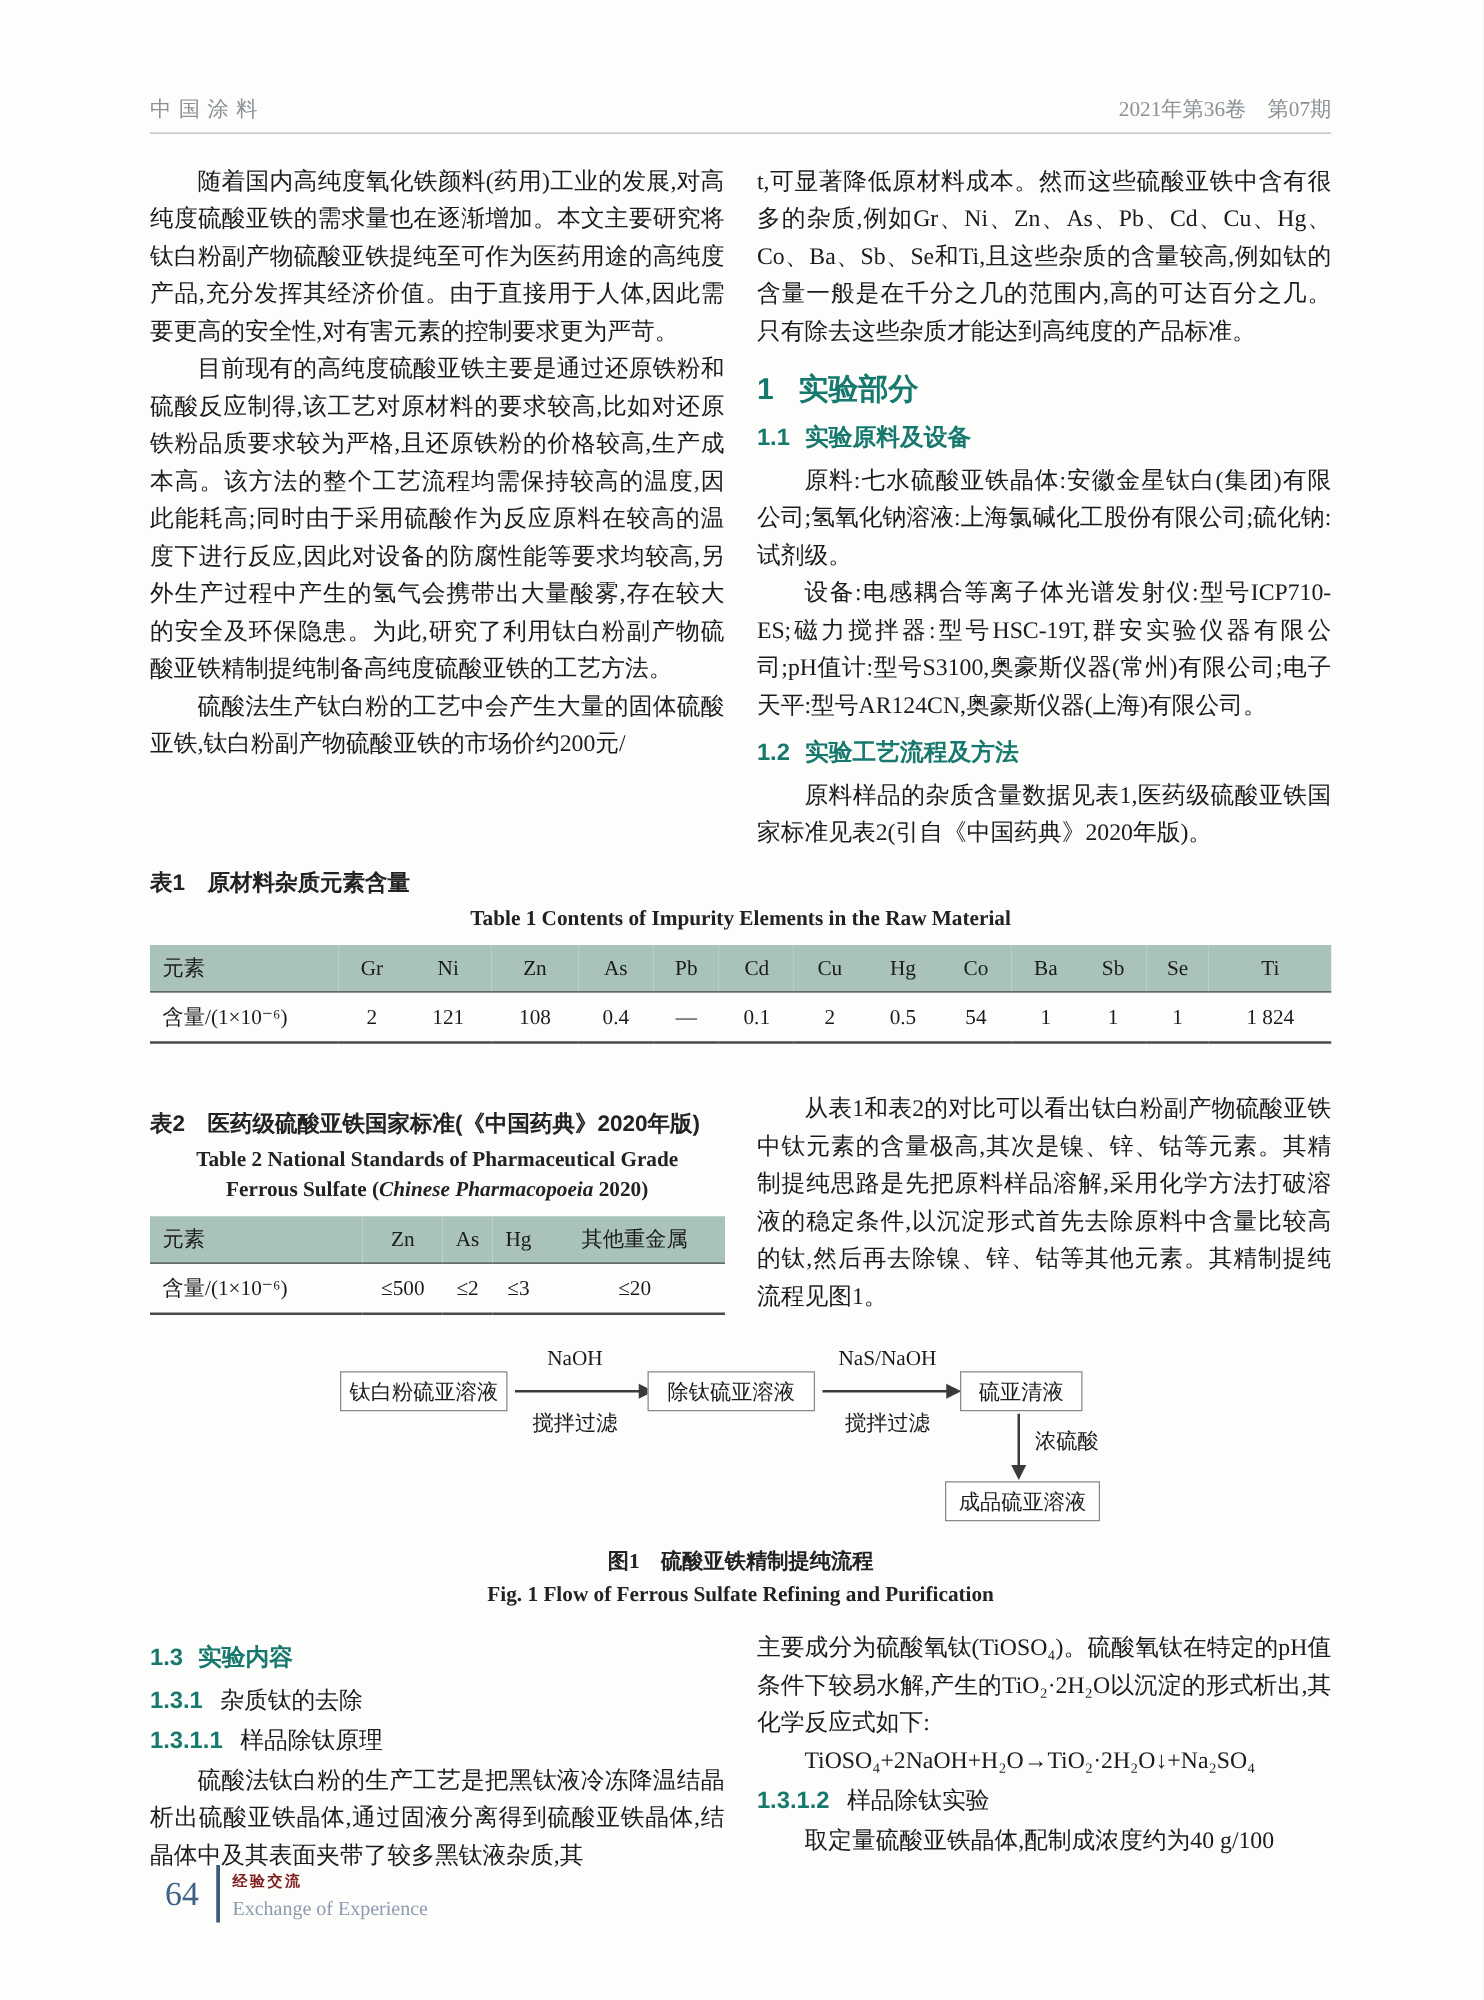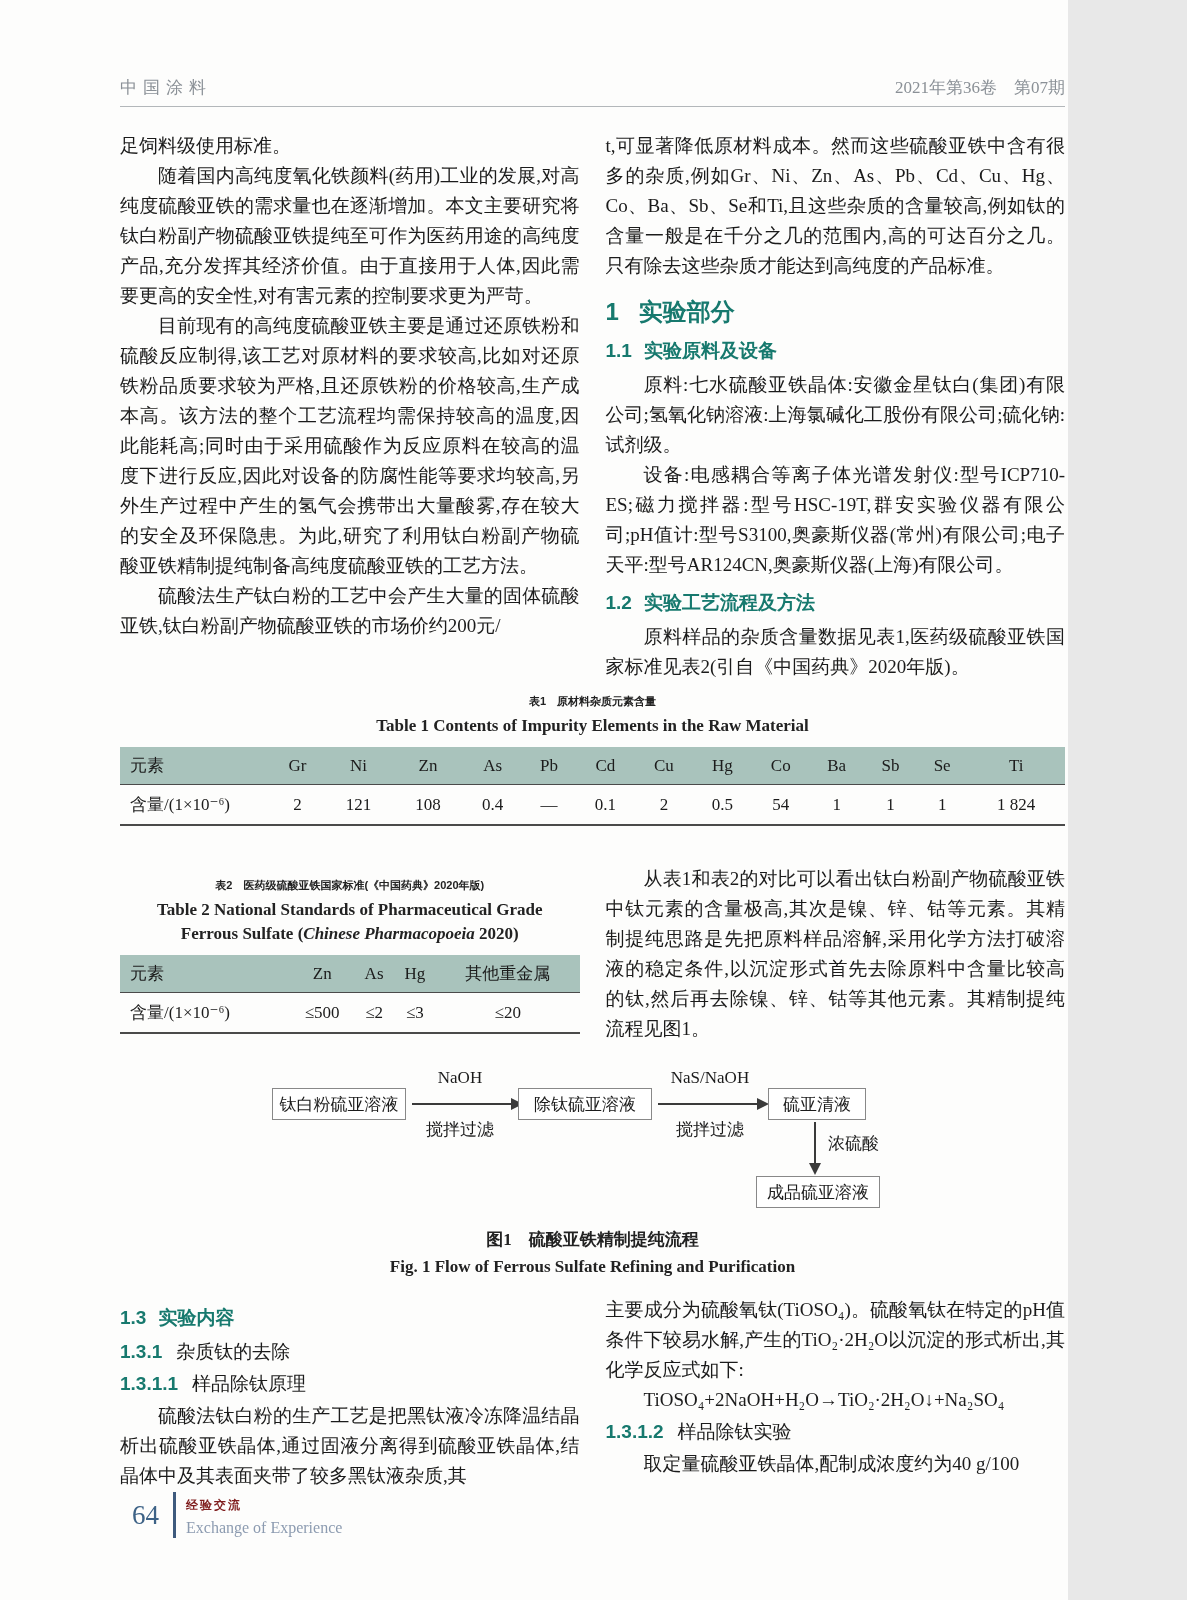--- a/index.html
+++ b/index.html
@@ -1,16 +1,16 @@
 <!DOCTYPE html>
 <html><head>
 <meta charset="utf-8">
 <style>
   html,body{margin:0;padding:0;background:#e8e8e8;}
-  .page{position:relative;width:1068px;height:1600px;background:#fdfdfc;overflow:hidden;
+  .page{position:relative;width:1187px;height:1600px;background:#fdfdfc;overflow:hidden;
         font-family:"Liberation Serif","DejaVu Serif",serif;color:#1b1b1b;}
   .content{position:absolute;left:120px;top:0;width:945px;}
 
   
   .page-head{display:flex;justify-content:space-between;align-items:flex-end;padding-top:76px;
              font-size:17px;color:#8a9096;}
   .journal{letter-spacing:6px;}
   .head-rule{border:none;border-top:1px solid #b3b7ba;margin:7px 0 24px 0;}
 
   
@@ -25,21 +25,21 @@
   h2.sec{font-family:"Liberation Sans","DejaVu Sans",sans-serif;font-size:19px;font-weight:bold;
          color:#17796E;margin:9px 0 5px 0;line-height:28px;}
   h2.sec .num{margin-right:12px;}
   .subhead{font-size:19px;line-height:30px;margin:2px 0;}
   .subhead .num{font-family:"Liberation Sans","DejaVu Sans",sans-serif;font-weight:bold;
                 color:#17796E;margin-right:14px;}
   .subhead .t{color:#1b1b1b;}
 
   
   .tbl-cap-cn{font-family:"Liberation Sans","DejaVu Sans",sans-serif;font-weight:bold;
-              font-size:11px;text-align:center;margin:12px 0 5px 0;color:#222;}
+              font-size:18px;margin:12px 0 5px 0;color:#222;}
   .tbl-cap-en{font-family:"Liberation Serif","DejaVu Serif",serif;font-weight:bold;
               font-size:17px;text-align:center;margin:0 0 9px 0;color:#222;line-height:24px;}
   table.data{width:100%;border-collapse:collapse;font-size:17px;}
   table.data thead tr{background:#A9C3BC;}
   table.data th{font-weight:normal;padding:7px 3px;text-align:center;border-bottom:1px solid #4a4a4a;margin-left:13px;}
   table.data th:first-child{text-align:left;padding-left:10px;}
   table.data td{padding:8px 3px;text-align:center;border-bottom:2px solid #4a4a4a;}
   table.data td:first-child{text-align:left;padding-left:10px;}
   #table1 th:first-child,#table1 td:first-child{width:16%;}
   #table2 th:first-child,#table2 td:first-child{width:37%;}
@@ -76,21 +76,20 @@
   <div class="content">
 
     <div class="page-head">
       <span class="journal">中国涂料</span>
       <span>2021年第36卷　第07期</span>
     </div>
     <hr class="head-rule">
 
     <section class="two-col">
       <div class="col">
-        <p class="body noindent">足饲料级使用标准。</p>
         <p class="body">随着国内高纯度氧化铁颜料(药用)工业的发展,对高纯度硫酸亚铁的需求量也在逐渐增加。本文主要研究将钛白粉副产物硫酸亚铁提纯至可作为医药用途的高纯度产品,充分发挥其经济价值。由于直接用于人体,因此需要更高的安全性,对有害元素的控制要求更为严苛。</p>
         <p class="body">目前现有的高纯度硫酸亚铁主要是通过还原铁粉和硫酸反应制得,该工艺对原材料的要求较高,比如对还原铁粉品质要求较为严格,且还原铁粉的价格较高,生产成本高。该方法的整个工艺流程均需保持较高的温度,因此能耗高;同时由于采用硫酸作为反应原料在较高的温度下进行反应,因此对设备的防腐性能等要求均较高,另外生产过程中产生的氢气会携带出大量酸雾,存在较大的安全及环保隐患。为此,研究了利用钛白粉副产物硫酸亚铁精制提纯制备高纯度硫酸亚铁的工艺方法。</p>
         <p class="body">硫酸法生产钛白粉的工艺中会产生大量的固体硫酸亚铁,钛白粉副产物硫酸亚铁的市场价约200元/</p>
       </div>
       <div class="col">
         <p class="body noindent">t,可显著降低原材料成本。然而这些硫酸亚铁中含有很多的杂质,例如Gr、Ni、Zn、As、Pb、Cd、Cu、Hg、Co、Ba、Sb、Se和Ti,且这些杂质的含量较高,例如钛的含量一般是在千分之几的范围内,高的可达百分之几。只有除去这些杂质才能达到高纯度的产品标准。</p>
         <h1 class="sec"><span class="num">1</span><span>实验部分</span></h1>
         <h2 class="sec"><span class="num">1.1</span><span>实验原料及设备</span></h2>
         <p class="body">原料:七水硫酸亚铁晶体:安徽金星钛白(集团)有限公司;氢氧化钠溶液:上海氯碱化工股份有限公司;硫化钠:试剂级。</p>
         <p class="body">设备:电感耦合等离子体光谱发射仪:型号ICP710-ES;磁力搅拌器:型号HSC-19T,群安实验仪器有限公司;pH值计:型号S3100,奥豪斯仪器(常州)有限公司;电子天平:型号AR124CN,奥豪斯仪器(上海)有限公司。</p>

